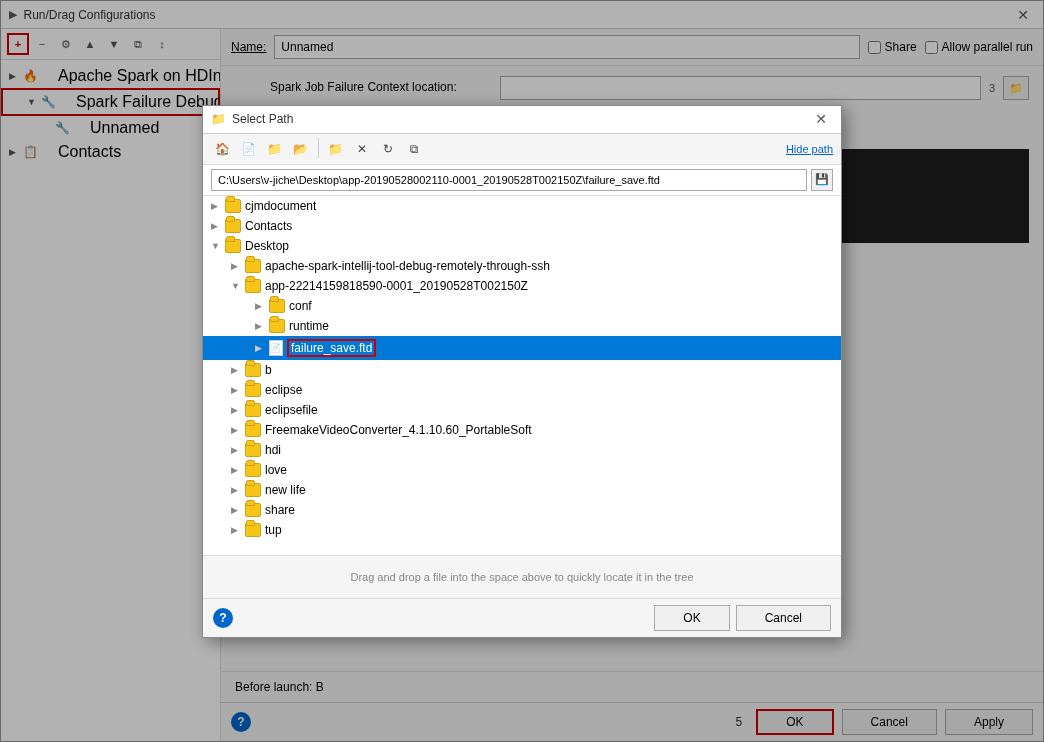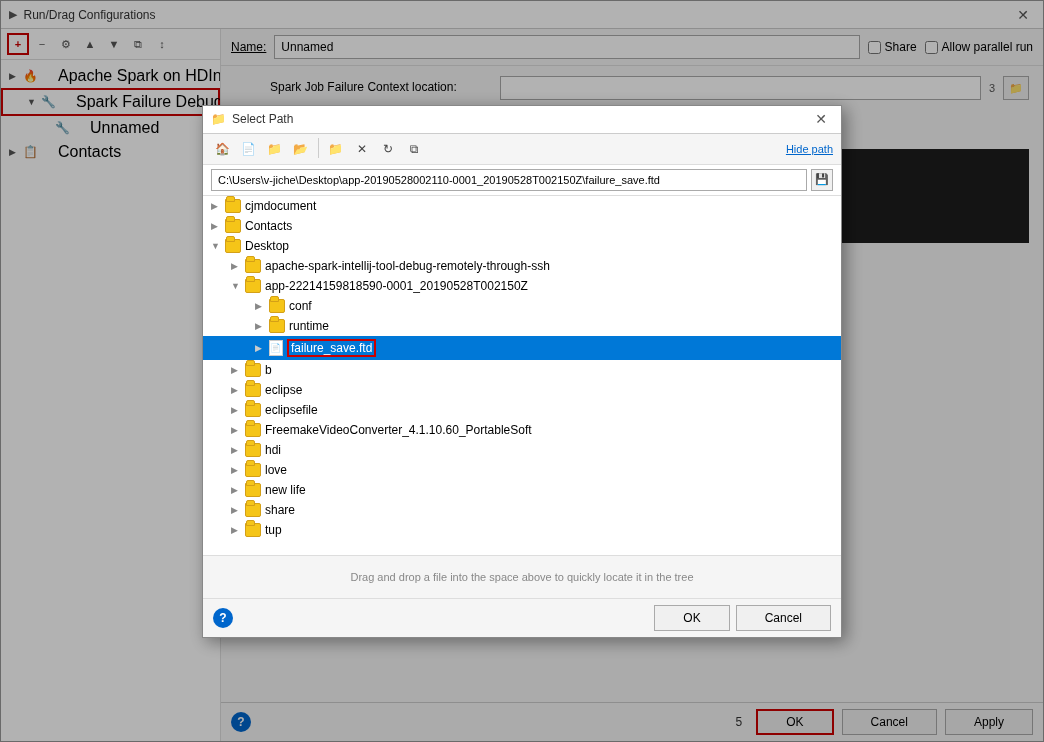--- a/index.html
+++ b/index.html
@@ -565,20 +565,23 @@
             <div style="color:#d4d4d4;">ll, so t</div>
             <div style="color:#d4d4d4;">s.</div>
             <div></div>
             <div style="color:#4ec9b0;">R</div>
             <div></div>
             <div style="color:#d4d4d4;">ent UDFs</div>
           </div>
         </div>
       </div>
 
+      <div class="before-launch-section">
+        <span>Before launch: B</span>
+      </div>
 
       <div class="bottom-bar">
         <div class="bottom-bar-left">
           <div class="question-icon">?</div>
         </div>
         <span class="num-badge">5</span>
         <button class="action-btn primary" style="border:2px solid #cc0000;">OK</button>
         <button class="action-btn">Cancel</button>
         <button class="action-btn">Apply</button>
       </div>

